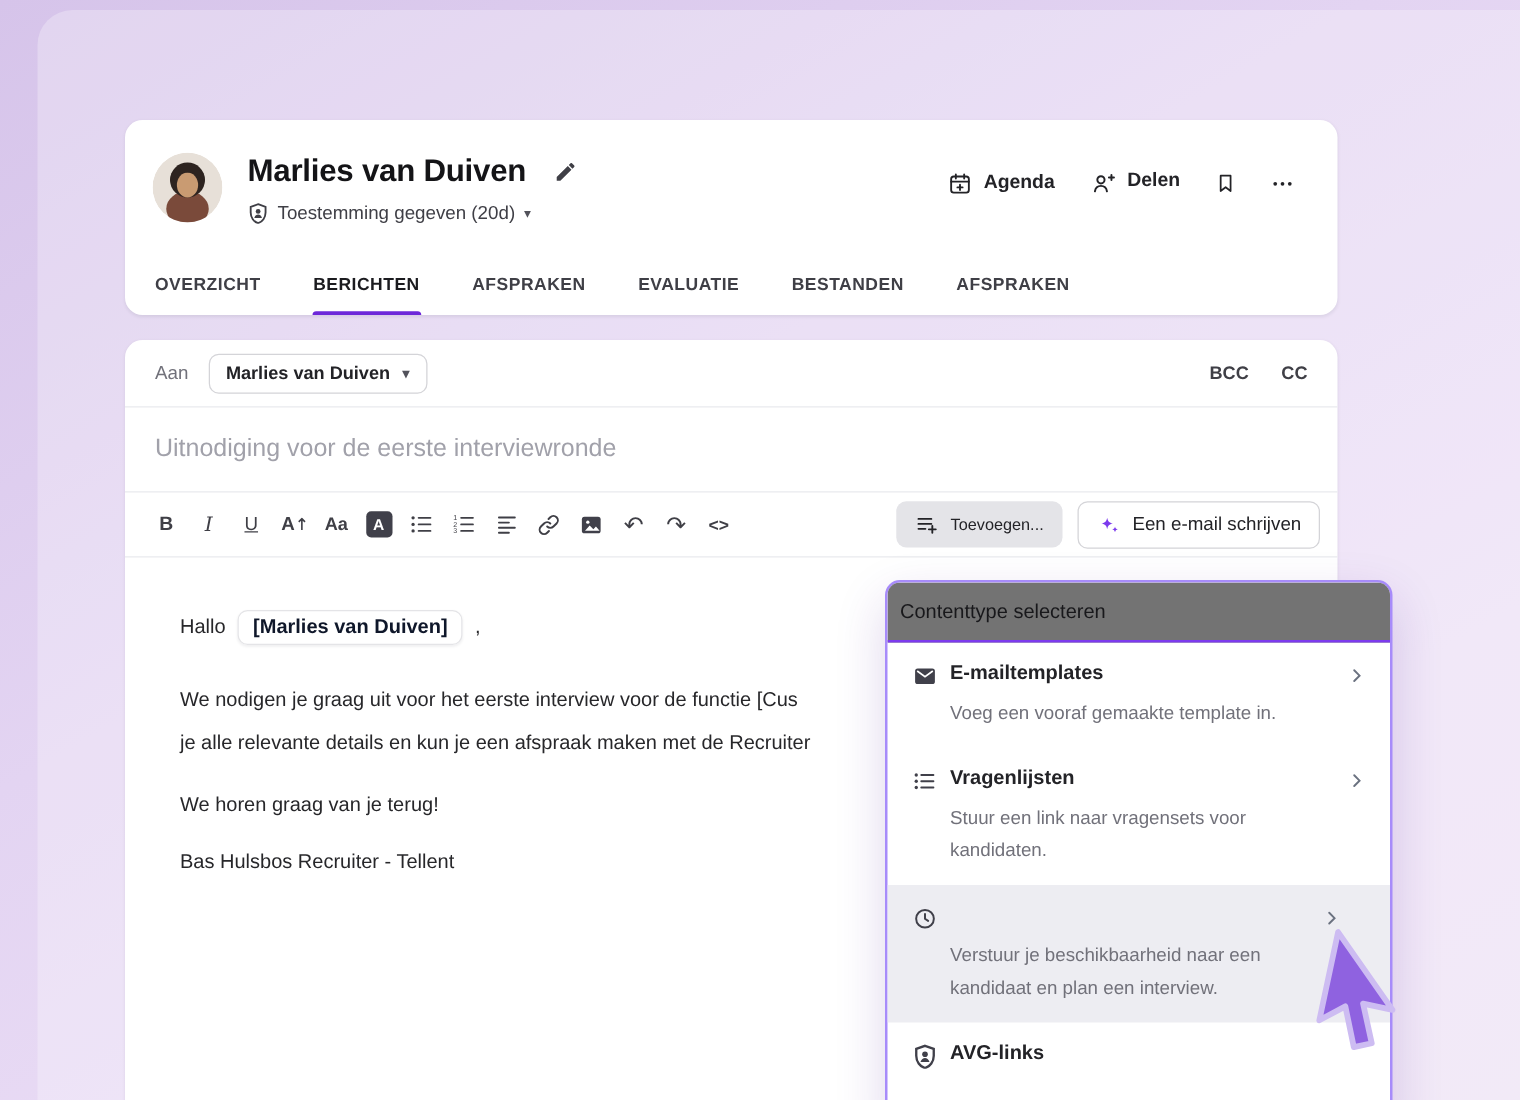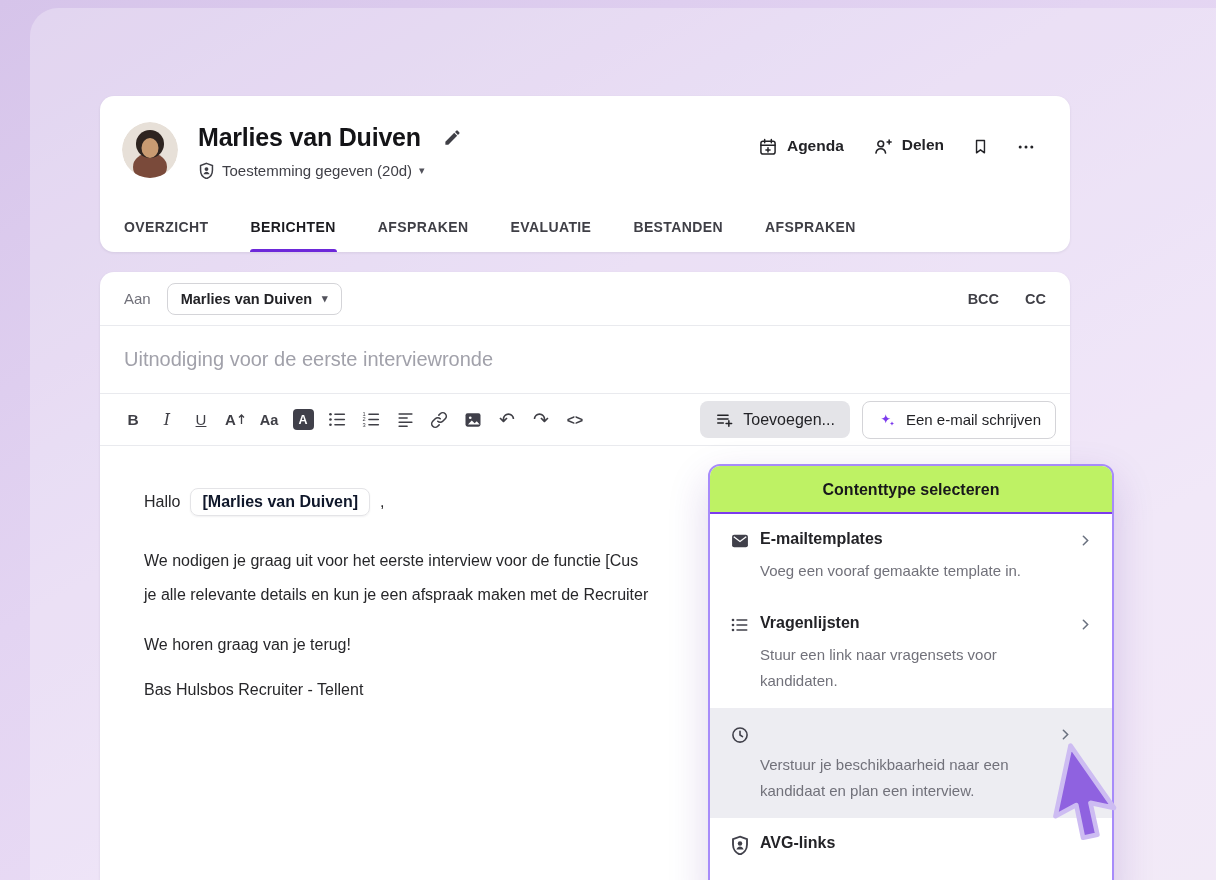--- a/index.html
+++ b/index.html
@@ -54,37 +54,37 @@
   .tool{ min-width:34px; height:32px; display:flex; align-items:center; justify-content:center; color:#3f3f46; font-size:15px; border-radius:6px; }
   .t-bold{ font-weight:800; font-size:15.5px; }
   .t-italic{ font-style:italic; font-family:"DejaVu Serif", serif; font-size:16px; }
   .t-underline{ text-decoration:underline; }
   .t-size{ font-weight:600; gap:2px; }
   .t-aa{ font-weight:600; font-size:14.5px; }
   .t-highlight-box{ width:21px; height:21px; background:#40404a; color:#fff; border-radius:4px; font-size:12.5px; font-weight:700; display:flex; align-items:center; justify-content:center; }
   .t-arrow{ font-size:19px; }
   .t-code{ font-weight:700; font-size:14px; }
   .toolbar-actions{ margin-left:auto; display:flex; align-items:center; gap:12px; }
-  .btn-add{ display:flex; align-items:center; gap:9px; background:#e4e4e8; border-radius:8px; padding:9px 15px; font-size:16px; color:#232327; }
+  .btn-add{ display:flex; align-items:center; gap:9px; background:#e4e4e8; border-radius:8px; padding:9px 15px; font-size:13px; color:#232327; }
   .btn-ai{ display:flex; align-items:center; gap:9px; background:#fff; border:1px solid #d4d4d8; border-radius:8px; padding:8px 14px; font-size:15px; color:#232327; }
 
   .body-area{ padding:42px 44px; font-size:16px; color:#27272a; }
   .greeting{ display:flex; align-items:center; gap:10px; }
   .var-chip{ display:inline-flex; align-items:center; border:1px solid #e4e4e7; box-shadow:0 1px 2px rgba(16,24,40,.06); border-radius:8px; padding:4px 11px; color:#0f172a; font-weight:600; }
   .para1{ margin-top:28px; line-height:34px; }
   .closing{ margin-top:24px; }
   .signature{ margin-top:27px; }
 
   
   .popup{
     position:absolute; left:708px; top:464px; width:406px; height:440px;
     background:#fff; border:2px solid #a78bfa; border-radius:12px;
     box-shadow:0 16px 40px rgba(76,29,149,.18); z-index:10; overflow:hidden;
   }
-  .popup-header{ text-align:center; padding:15px 10px 13px; font-size:16px; font-weight:700; color:#18181b; background:#bef264; border-bottom:2px solid #7c3aed; }
+  .popup-header{ padding:15px 10px 13px; font-size:16px; font-weight:400; color:#18181b; background:#737373; border-bottom:2px solid #7c3aed; }
   .popup-item{ display:grid; grid-template-columns:30px 1fr 20px; align-items:start; padding:16px 18px 14px 20px; cursor:pointer; }
   .popup-item.highlighted{ background:#ededf2; }
   .pi-icon{ margin-top:1px; }
   .pi-label{ font-size:16px; font-weight:700; color:#232327; }
   .pi-desc{ grid-column:2; max-width:282px; margin-top:7px; color:#71717a; font-size:15px; line-height:26px; }
   .pi-chevron{ margin-top:2px; justify-self:end; }
 
   .cursor{ position:absolute; left:1066px; top:740px; width:74px; z-index:50; transform:rotate(12deg); transform-origin:top left; pointer-events:none; }
 
   svg{ display:block; }

